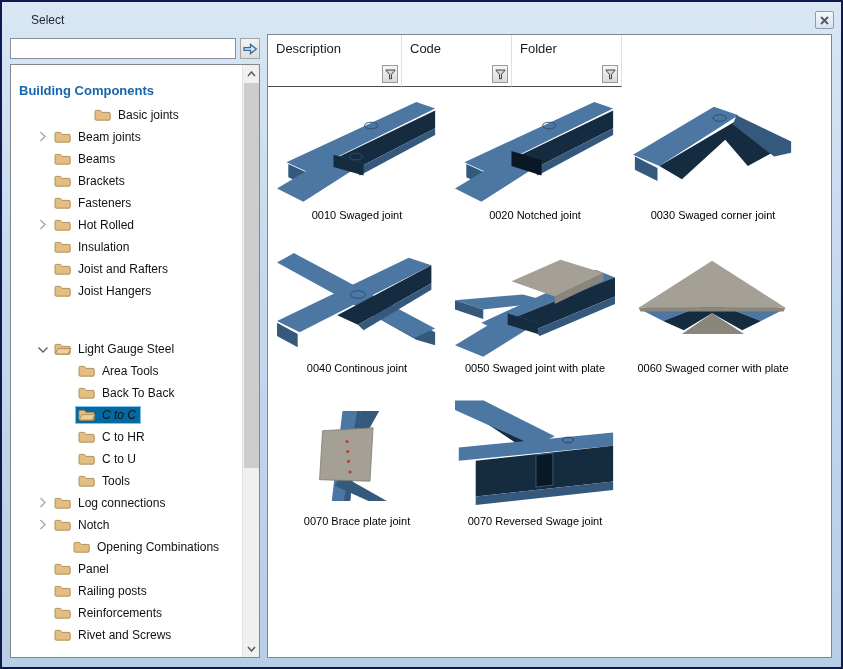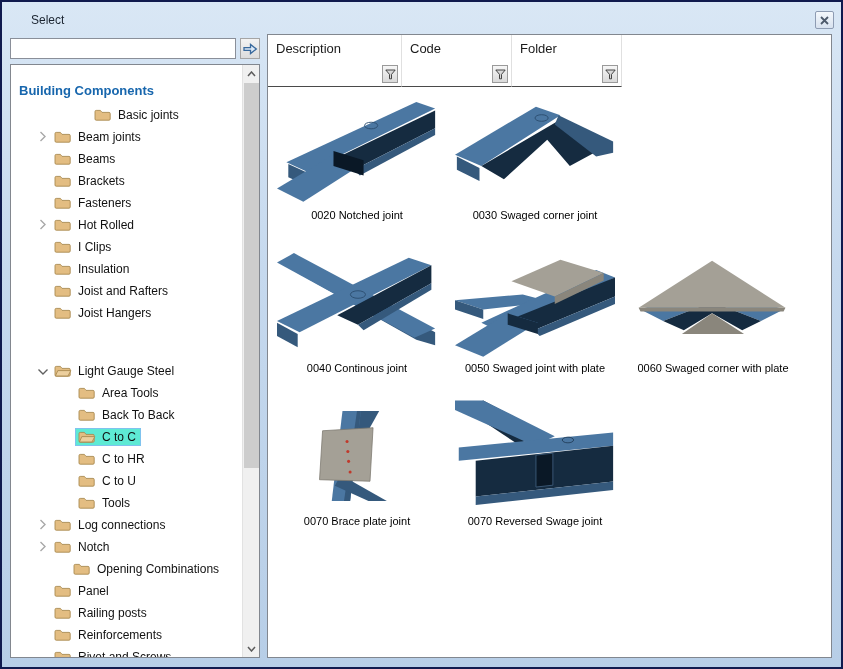--- a/index.html
+++ b/index.html
@@ -31,21 +31,21 @@
   
   .tree-panel {
     position:absolute; left:8px; top:62px; width:250px; height:594px;
     background:#fff; border:1px solid #82878f; overflow:hidden;
   }
   .tree-content { position:absolute; left:0; top:0; right:17px; bottom:0; padding-top:16px; overflow:hidden; }
   .tree-header { margin:2px 0 6px 8px; font-size:13px; font-weight:bold; color:#1766ad; }
   .tree-row { height:22px; display:flex; align-items:center; font-size:12px; color:#111; white-space:nowrap; cursor:default; }
   .tree-row .exp { width:16px; height:16px; display:inline-flex; align-items:center; justify-content:center; flex:none; }
   .tree-row .row-inner { display:inline-flex; align-items:center; padding:1px 4px 1px 2px; border:1px solid transparent; }
-  .tree-row.sel .row-inner { background:#5eead4; border-color:#7fc3ee; }
+  .tree-row.sel .row-inner { background:#0369a1; border-color:#7fc3ee;font-style:italic; }
   .tree-row .ficon { width:18px; height:14px; margin-right:6px; flex:none; }
   
   .vscroll { position:absolute; top:0; right:0; bottom:0; width:17px; background:#f0f0f0; border-left:1px solid #e2e2e2; }
   .sb-btn { position:absolute; left:0; width:17px; height:17px; background:#f0f0f0; display:flex; align-items:center; justify-content:center; }
   .sb-up { top:0; } .sb-down { bottom:0; }
   .sb-thumb { position:absolute; left:1px; top:18px; width:15px; height:385px; background:#cdcdcd; }
   
   .right-panel {
     position:absolute; left:265px; top:32px; width:565px; height:624px;
     background:#fff; border:1px solid #82878f; overflow:hidden;
@@ -145,29 +145,20 @@
             <span class="exp">
               <svg width="8" height="12" viewBox="0 0 8 12">
                 <polyline points="1.5,1 6,5.5 1.5,10" fill="none" stroke="#a8a8a8" stroke-width="1.4"></polyline>
               </svg>
             </span>
             <span class="row-inner">
               <svg width="18" height="14" viewBox="0 0 18 14" class="ficon">
                 <path d="M1,3.6 Q1,2.4 2.2,2.4 H6.4 L8,4.4 H15 Q16.2,4.4 16.2,5.6 V11 Q16.2,12.2 15,12.2 H2.2 Q1,12.2 1,11 Z" fill="#e3bd82" stroke="#a98a50" stroke-width="0.9"></path>
               </svg>
               <span>Hot Rolled</span>
-            </span>
-          </div>
-          <div class="tree-row" style="padding-left: 24px;">
-            <span class="exp"></span>
-            <span class="row-inner">
-              <svg width="18" height="14" viewBox="0 0 18 14" class="ficon">
-                <path d="M1,3.6 Q1,2.4 2.2,2.4 H6.4 L8,4.4 H15 Q16.2,4.4 16.2,5.6 V11 Q16.2,12.2 15,12.2 H2.2 Q1,12.2 1,11 Z" fill="#e3bd82" stroke="#a98a50" stroke-width="0.9"></path>
-              </svg>
-              <span>I Clips</span>
             </span>
           </div>
           <div class="tree-row" style="padding-left: 24px; text-align: right;">
             <span class="exp"></span>
             <span class="row-inner">
               <svg width="18" height="14" viewBox="0 0 18 14" class="ficon">
                 <path d="M1,3.6 Q1,2.4 2.2,2.4 H6.4 L8,4.4 H15 Q16.2,4.4 16.2,5.6 V11 Q16.2,12.2 15,12.2 H2.2 Q1,12.2 1,11 Z" fill="#e3bd82" stroke="#a98a50" stroke-width="0.9"></path>
               </svg>
               <span>Insulation</span>
             </span>
@@ -377,20 +368,35 @@
     <div class="grid" id="grid">
         <div class="grid-row">
           <div class="cell">
             <div class="art">
               <svg viewBox="0 0 170 118" width="160" height="112">
     <polygon class="cm" points="12,74 30,82 30,96 12,88"></polygon>
     <polygon class="ct" points="10,72 148,8 168,15 32,82"></polygon>
     <polygon class="cd" points="58,70 168,17 168,36 82,80"></polygon>
     <polygon class="cm" points="82,80 168,36 168,43 88,86"></polygon>
     <polygon class="ct" points="0,100 60,64 92,73 28,114"></polygon>
+    <polygon class="cd" points="60,64 92,73 92,86 60,77"></polygon>
+    <ellipse cx="100" cy="33" rx="7" ry="3.5" fill="none" stroke="#2c4e70"></ellipse>
+    <ellipse cx="84" cy="66" rx="7" ry="3.5" fill="none" stroke="#2c4e70"></ellipse>
+  </svg>
+            </div>
+            <div class="cap">0010 Swaged joint</div>
+          </div>
+          <div class="cell">
+            <div class="art">
+              <svg viewBox="0 0 170 118" width="160" height="112">
+    <polygon class="cm" points="12,74 30,82 30,96 12,88"></polygon>
+    <polygon class="ct" points="10,72 148,8 168,15 32,82"></polygon>
+    <polygon class="cd" points="58,70 168,17 168,36 82,80"></polygon>
+    <polygon class="cm" points="82,80 168,36 168,43 88,86"></polygon>
+    <polygon class="ct" points="0,100 60,64 92,73 28,114"></polygon>
     <polygon class="cdd" points="60,60 92,70 92,86 60,76"></polygon>
     <ellipse cx="100" cy="33" rx="7" ry="3.5" fill="none" stroke="#2c4e70"></ellipse>
   </svg>
             </div>
             <div class="cap">0020 Notched joint</div>
           </div>
           <div class="cell">
             <div class="art">
               <svg viewBox="0 0 170 118" width="160" height="112">
     <polygon class="cm" points="2,66 26,78 26,92 2,80"></polygon>

